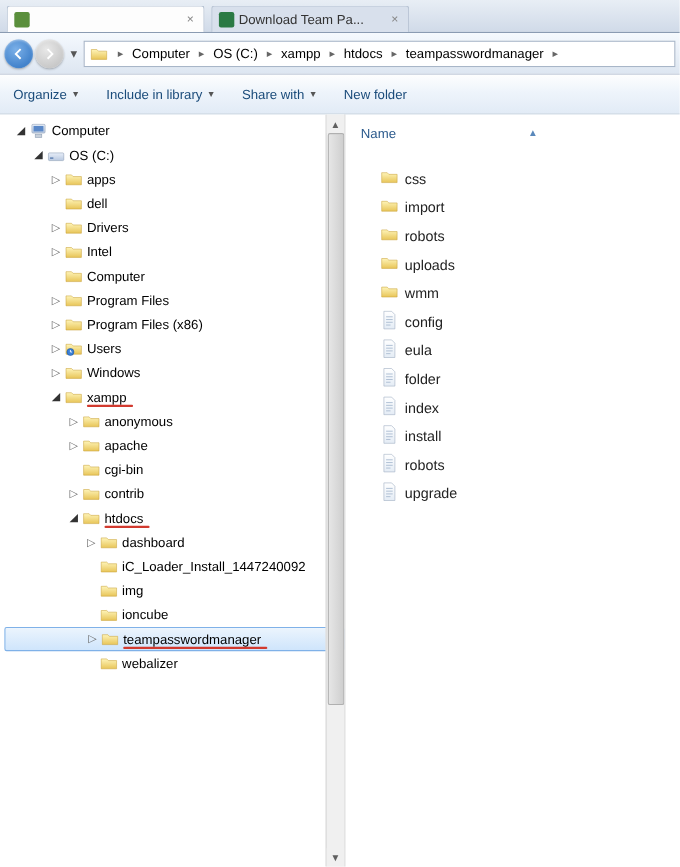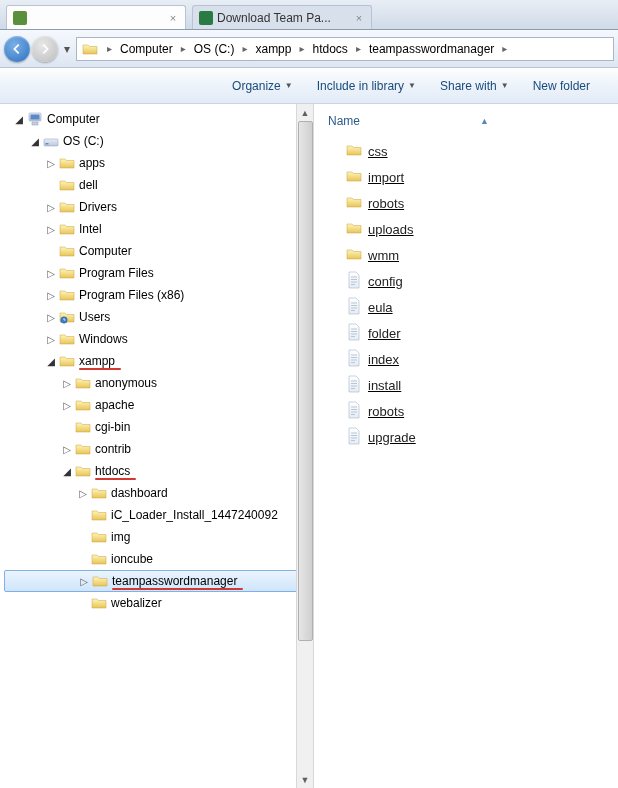--- a/index.html
+++ b/index.html
@@ -16,21 +16,21 @@
 .navbtn { width: 26px; height: 26px; border-radius: 13px; background: radial-gradient(circle at 40% 35%, #7bb0e8, #2a6fbf); display: flex; align-items: center; justify-content: center; color: #fff; cursor: pointer; box-shadow: inset 0 1px 2px rgba(255,255,255,.4), 0 1px 2px rgba(0,0,0,.3); }
 .navbtn.fwd { background: radial-gradient(circle at 40% 35%, #e8e8e8, #bcbcbc); color: #666; }
 .navbtn svg { width: 14px; height: 14px; }
 .navdrop { width: 14px; height: 24px; display:flex; align-items:center; justify-content:center; color:#555; cursor:pointer; }
 .pathbar { flex: 1; height: 24px; border: 1px solid #a8b6c8; background: #fff; display: flex; align-items: center; overflow: hidden; }
 .path-icon { width: 18px; height: 18px; margin: 0 4px; display:flex; align-items:center; justify-content:center; }
 .path-seg { display: flex; align-items: center; height: 100%; cursor: pointer; }
 .path-seg span { padding: 0 4px; }
 .path-arr { padding: 0 5px; color: #666; font-size: 10px; }
 
-.toolbar { height: 36px; background: linear-gradient(to bottom, #fdfefe, #eef4fb 45%, #e2ebf6); display: flex; align-items: center; padding: 0 28px; gap: 24px; border-bottom: 1px solid #c8d4e2; justify-content: flex-end; }
+.toolbar { height: 36px; background: linear-gradient(to bottom, #fdfefe, #eef4fb 45%, #e2ebf6); display: flex; align-items: center; padding: 0 12px; gap: 24px; border-bottom: 1px solid #c8d4e2; }
 .tbtn { display: flex; align-items: center; gap: 4px; color: #1a4b7a; cursor: pointer; font-size: 13px; }
 .tbtn .drop { font-size: 8px; color: #555; }
 
 .body { display: flex; height: 684px; }
 .tree { width: 314px; border-right: 1px solid #d8d8d8; overflow-y: auto; position: relative; padding: 4px 0 4px 4px; }
 .scrollbar { position: absolute; right: 0; top: 0; width: 17px; height: 100%; background: #f0f0f0; border-left: 1px solid #d8d8d8; }
 .scroll-up, .scroll-down { height: 17px; background: #f0f0f0; display:flex; align-items:center; justify-content:center; font-size:9px; color:#606060; cursor:pointer; }
 .scroll-down { position:absolute; bottom:0; width:100%; }
 .scroll-thumb { position: absolute; top: 17px; width: 15px; left: 1px; height: 520px; background: linear-gradient(to right,#e6e6e6,#cfcfcf); border:1px solid #b0b0b0; border-radius:2px; }
 
@@ -44,21 +44,21 @@
 .underline { position: relative; }
 .underline::after { content: ''; position: absolute; left: 0; right: 0; bottom: -2px; height: 2px; background: #d23a2f; border-radius: 1px; }
 
 .folder-svg { width:16px; height:14px; }
 .drive-svg { width:16px; height:14px; }
 .comp-svg { width:16px; height:14px; }
 
 .content { flex: 1; padding: 6px 0 16px 14px; }
 .col-header { display: flex; align-items: center; height: 22px; color: #2b5a8c; font-size: 13px; gap: 120px; }
 .col-header .sort { font-size: 9px; color: #5a88bb; }
-.items { margin-top: 6px; text-decoration: underline; }
+.items { margin-top: 17px; }
 .item { display: flex; align-items: center; height: 26px; gap: 6px; cursor: pointer; padding-left: 18px; }
 .item .ilabel { color: #222; font-size: 13px; }
 .file-svg { width:16px; height:18px; }
 </style>
 </head>
 <body>
 
 <svg width="0" height="0" style="position:absolute">
   <defs>
     <linearGradient id="fg" x1="0" y1="0" x2="0" y2="1">

